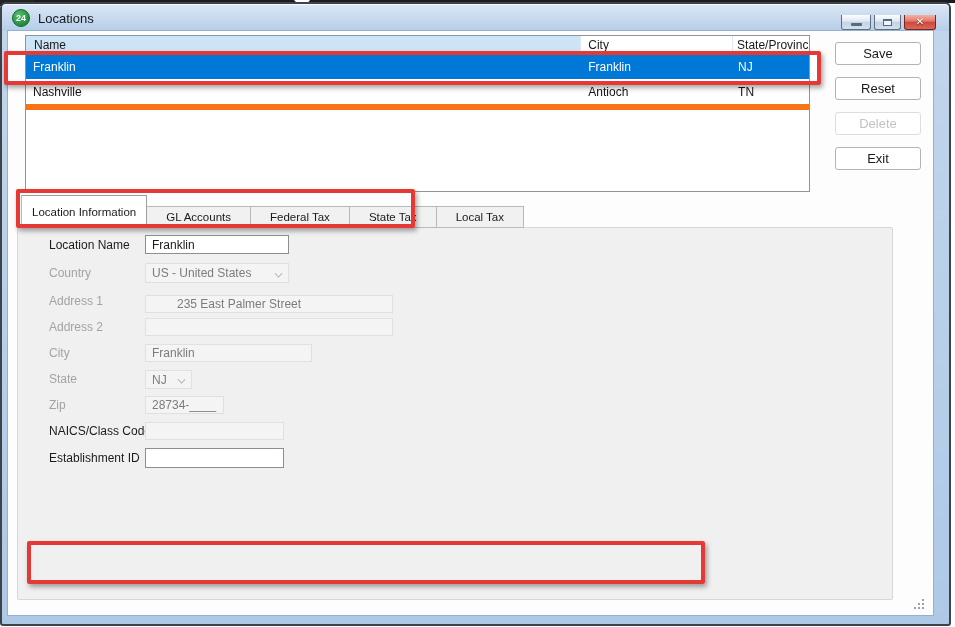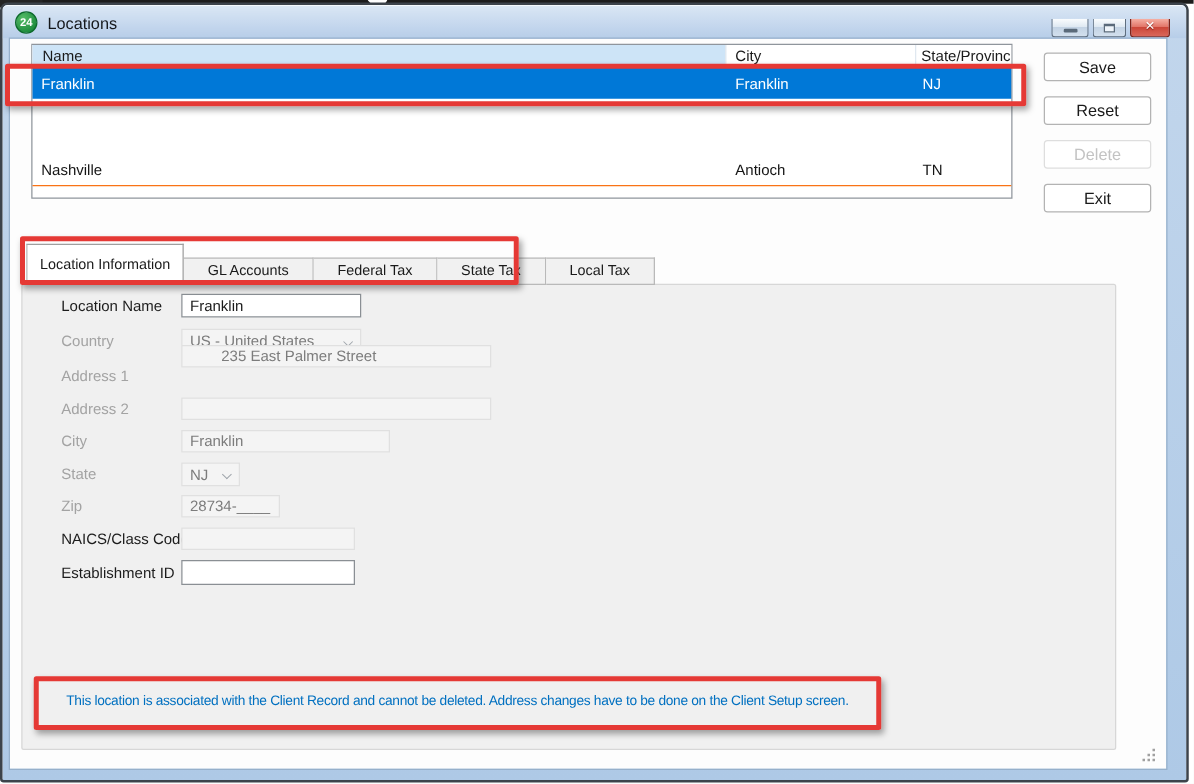--- a/index.html
+++ b/index.html
@@ -37,34 +37,34 @@
   .glyph-minimize{width:11px;height:3px;background:#5a6a7a;border-radius:1px;margin-top:4px;}
   .glyph-maximize{width:9px;height:7px;border:1px solid #5a6a7a;border-top-width:2px;box-sizing:border-box;background:#eef4fa;}
   .glyph-close{color:#fff;font-size:10px;font-weight:bold;line-height:1;text-shadow:0 1px 1px rgba(90,10,5,.7);}
   .glyph-close::before{content:"\2715";}
 
   
   .client{left:6px;top:27px;width:925px;height:584px;background:#fdfdfd;
           outline:1px solid #96b0cb;}
 
   
-  .listbox{left:17px;top:4px;width:785px;height:124px;background:#fff;
+  .listbox{left:17px;top:4px;width:785px;height:157px;background:#fff;
            border:1px solid #8f959c;box-sizing:border-box;font-size:12px;text-align:center;}
   .lv-header{display:flex;height:17px;border-bottom:1px solid #cfcfcf;background:#fff;}
   .lv-hcell{display:flex;align-items:center;box-sizing:border-box;border-right:1px solid #e0e8f0;color:#1a1a1a;}
   .hc-name{width:556px;background:#cde4f7;padding-left:8px;}
   .hc-city{width:152px;padding-left:7px;}
   .hc-state{width:76px;padding-left:4px;border-right:none;}
   .lv-row{display:flex;height:25px;}
   .lv-cell{display:flex;align-items:center;box-sizing:border-box;}
   .c-name{width:556px;padding-left:7px;}
   .c-city{width:152px;padding-left:7px;}
   .c-state{width:76px;padding-left:5px;}
   .row-selected{background:#0078d7;color:#fff;}
-  .row-plain{color:#141414;border-bottom:1px solid #f97316;margin-top:44px;}
+  .row-plain{color:#141414;border-bottom:6px solid #f97316;}
 
   
   .side-btn{left:827px;width:86px;height:23px;background:#fff;border:1px solid #b3b3b3;
             border-radius:3px;box-sizing:border-box;display:flex;align-items:center;
             justify-content:center;font-size:13px;color:#1a1a1a;cursor:default;}
   .sb-save{top:11px;} .sb-reset{top:46px;} .sb-delete{top:81px;color:#c3c3c3;border-color:#dedede;} .sb-exit{top:116px;}
 
   
   .tabstrip{left:13px;top:170px;height:27px;display:flex;align-items:flex-end;z-index:3;}
   .tab{height:22px;display:flex;align-items:center;padding:0 19px;font-size:11.5px;color:#1a1a1a;
@@ -81,21 +81,21 @@
   .fld{left:137px;font-size:12px;display:flex;align-items:center;padding:0 6px;
        box-sizing:border-box;white-space:nowrap;z-index:5;}
   .fld-enabled{background:#fff;border:1px solid #8a8f94;color:#1a1a1a;}
   .fld-disabled{background:#f4f4f4;border:1px solid #e0e0e0;color:#7c7c7c;}
   .chev{margin-left:auto;width:7px;height:7px;position:relative;}
   .chev::before{content:"";position:absolute;left:0;top:0;width:6px;height:6px;
        border-right:1.6px solid #a0a6ac;border-bottom:1.6px solid #a0a6ac;
        transform:rotate(45deg) scale(.8);}
   .f1{top:204px;height:19px;width:144px;} .l1{top:204px;height:19px;}
   .f2{top:232px;height:20px;width:144px;} .l2{top:233px;}
-  .f3{top:245px;height:18px;width:248px;padding-left:31px;} .l3{top:261px;}
+  .f3{top:264px;height:18px;width:248px;padding-left:31px;} .l3{top:261px;}
   .f4{top:287px;height:18px;width:248px;} .l4{top:287px;}
   .f5{top:313px;height:18px;width:167px;} .l5{top:313px;}
   .f6{top:339px;height:19px;width:47px;}  .l6{top:339px;}
   .f7{top:365px;height:18px;width:79px;}  .l7{top:365px;}
   .f8{top:391px;height:18px;width:139px;} .l8{top:391px;}
   .f9{top:417px;height:20px;width:139px;} .l9{top:418px;}
 
   
   .note{left:45px;top:524px;font-size:11px;letter-spacing:-0.25px;color:#0070c0;white-space:nowrap;z-index:5;}
 
@@ -216,21 +216,20 @@
     <span class="abs frm-label lbl-black l8">NAICS/Class Code</span>
     <div class="abs fld fld-disabled f8">
       <span></span>
     </div>
 
     <span class="abs frm-label lbl-black l9">Establishment ID</span>
     <div class="abs fld fld-enabled f9">
       <span></span>
     </div>
 
-    <div class="abs note">This location is associated with the Client Record and cannot be deleted.  Address changes have to be done on the Client Setup screen.</div>
 
     <div class="abs grip">
       <i class="g1"></i>
         <i class="g2"></i>
         <i class="g3"></i>
         <i class="g4"></i>
         <i class="g5"></i>
         <i class="g6"></i>
     </div>
   </div>

